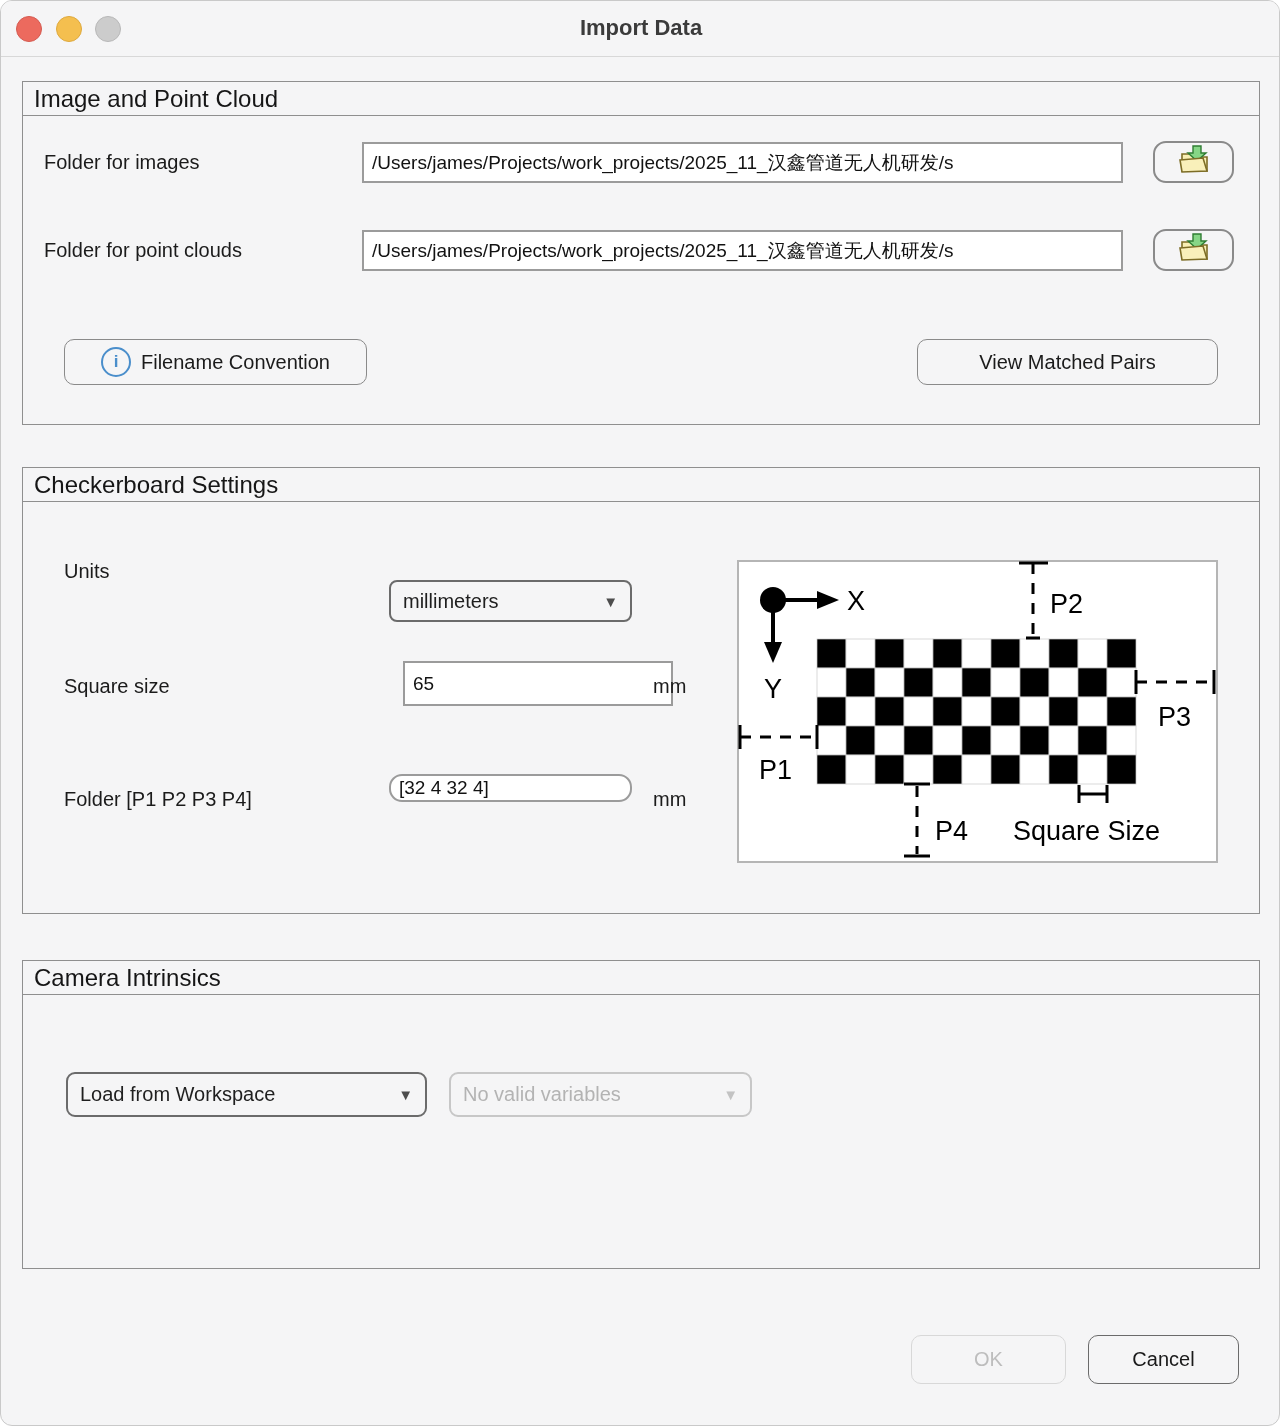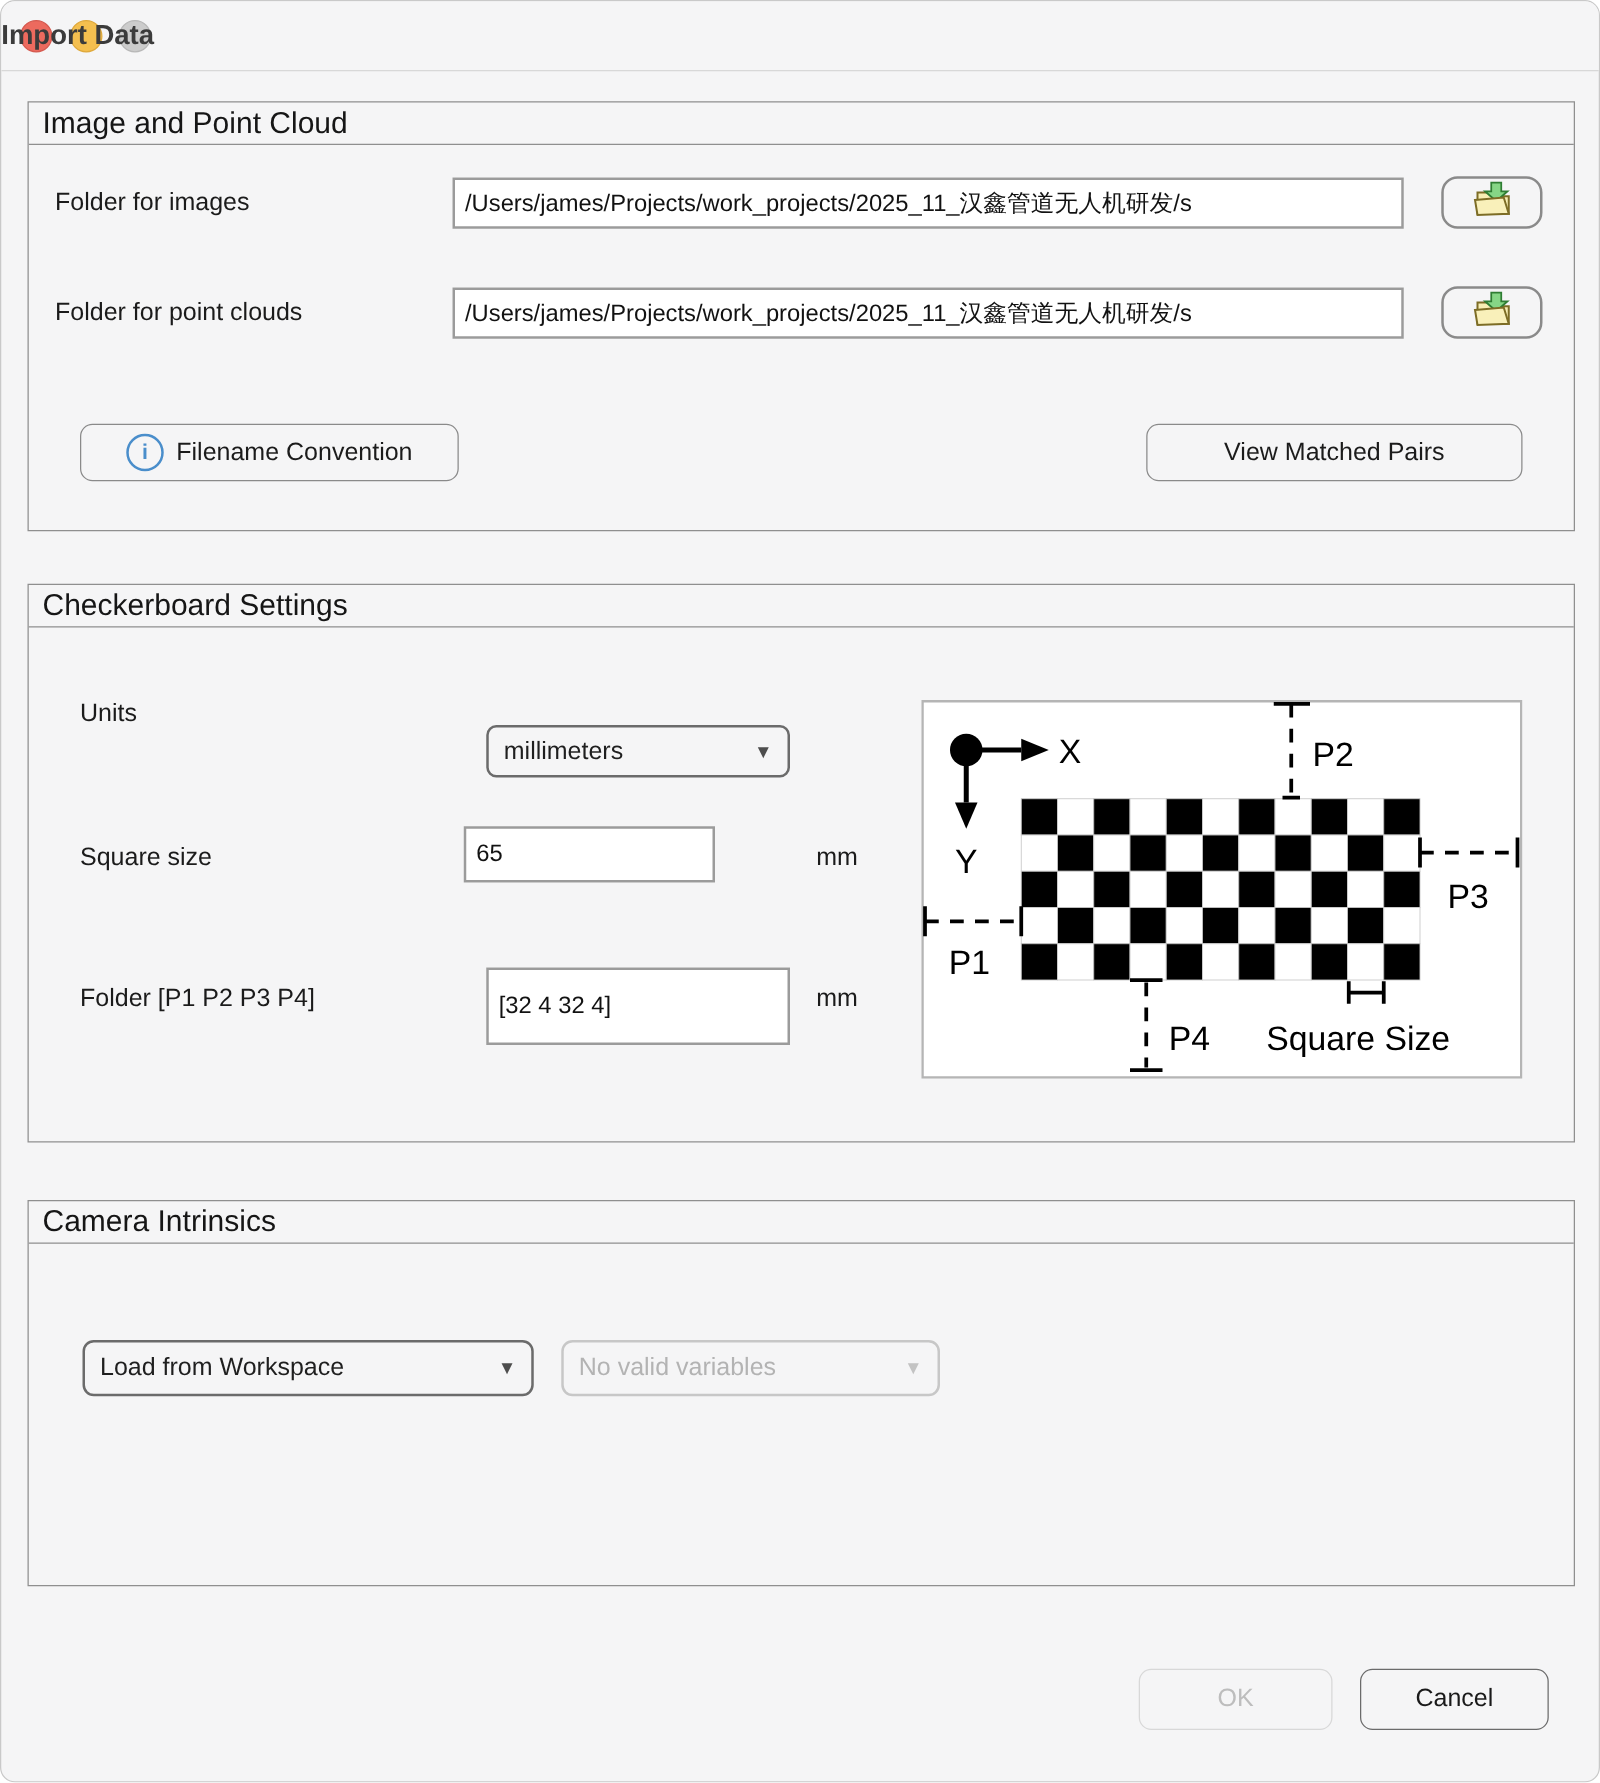--- a/index.html
+++ b/index.html
@@ -7,21 +7,21 @@
     position:relative;width:1280px;height:1426px;background:#f5f5f6;
     border-radius:12px;border:1px solid #c9c9c9;box-sizing:border-box;overflow:hidden;
   }
   .abs{position:absolute;box-sizing:border-box;}
   
   .titlebar{left:0;top:0;width:1280px;height:56px;border-bottom:1px solid #d8d8d8;background:#f5f5f6;}
   .traffic{width:26px;height:26px;border-radius:50%;top:15px;}
   .t-red{left:15px;background:#ec6a5e;border:1px solid #d55a50;}
   .t-yellow{left:55px;background:#f4bf4f;border:1px solid #dfa93c;}
   .t-gray{left:94px;background:#cccccc;border:1px solid #b8b8b8;}
-  .win-title{left:0;top:14px;width:1280px;text-align:left;font-size:22px;font-weight:bold;color:#3b3b3b;}
+  .win-title{left:0;top:14px;width:1280px;text-align:center;font-size:22px;font-weight:bold;color:#3b3b3b;}
   
   .group{border:1px solid #8f8f8f;background:#f5f5f6;}
   .group-header{left:0;top:0;right:0;height:34px;border-bottom:1px solid #8f8f8f;
     font-size:24px;color:#161616;line-height:34px;padding-left:11px;}
   .lbl{font-size:20px;color:#1b1b1b;line-height:26px;}
   .txtfield{background:#ffffff;border:2px solid #9b9b9b;font-size:19px;color:#121212;
     padding:0 8px;font-family:"Liberation Sans",sans-serif;outline:none;white-space:nowrap;overflow:hidden;}
   .btn{display:flex;align-items:center;justify-content:center;gap:10px;background:#f5f5f6;
     border:1.5px solid #8a8a8a;border-radius:10px;font-size:20px;color:#1b1b1b;cursor:default;}
   .browse-btn{border:2px solid #8a8a8a;border-radius:13px;background:#f5f5f6;
@@ -90,25 +90,25 @@
   <div class="abs group" style="left:21px;top:466px;width:1238px;height:447px;">
     <div class="abs group-header">Checkerboard Settings</div>
 
     <div class="abs lbl" style="left:41px;top:90px;">Units</div>
     <div class="abs dropdown" style="left:366px;top:82px;width:243px;height:42px;">
       <span>millimeters</span>
       <span class="caret">▼</span>
     </div>
 
     <div class="abs lbl" style="left:41px;top:205px;">Square size</div>
-    <input class="abs txtfield" style="left: 348px; top: 193px; width: 201px; height: 45px;" value="65">
+    <input class="abs txtfield" style="left: 380px; top: 193px; width: 270px; height: 45px;" value="65">
     <div class="abs lbl" style="left:630px;top:205px;">mm</div>
 
     <div class="abs lbl" style="left:41px;top:318px;">Folder [P1 P2 P3 P4]</div>
-    <input class="abs txtfield" style="left: 366px; top: 306px; width: 243px; height: 62px;" value="[32 4 32 4]">
+    <input class="abs txtfield" style="left: 366px; top: 306px; width: 243px; height: 28px; border-radius: 13px;" value="[32 4 32 4]">
     <div class="abs lbl" style="left:630px;top:318px;">mm</div>
 
     <div class="abs diagram-panel" style="left:714px;top:92px;width:481px;height:303px;">
       <svg id="cb-svg" width="481" height="303" viewBox="0 0 481 303">
           <rect x="1" y="1" width="479" height="301" fill="#ffffff" stroke="#b5b5b5" stroke-width="2"></rect>
           <rect x="80" y="79" width="29" height="29" fill="#000000" stroke="#c9c9c9" stroke-width="0.7"></rect>
           <rect x="109" y="79" width="29" height="29" fill="#ffffff" stroke="#c9c9c9" stroke-width="0.7"></rect>
           <rect x="138" y="79" width="29" height="29" fill="#000000" stroke="#c9c9c9" stroke-width="0.7"></rect>
           <rect x="167" y="79" width="29" height="29" fill="#ffffff" stroke="#c9c9c9" stroke-width="0.7"></rect>
           <rect x="196" y="79" width="29" height="29" fill="#000000" stroke="#c9c9c9" stroke-width="0.7"></rect>

